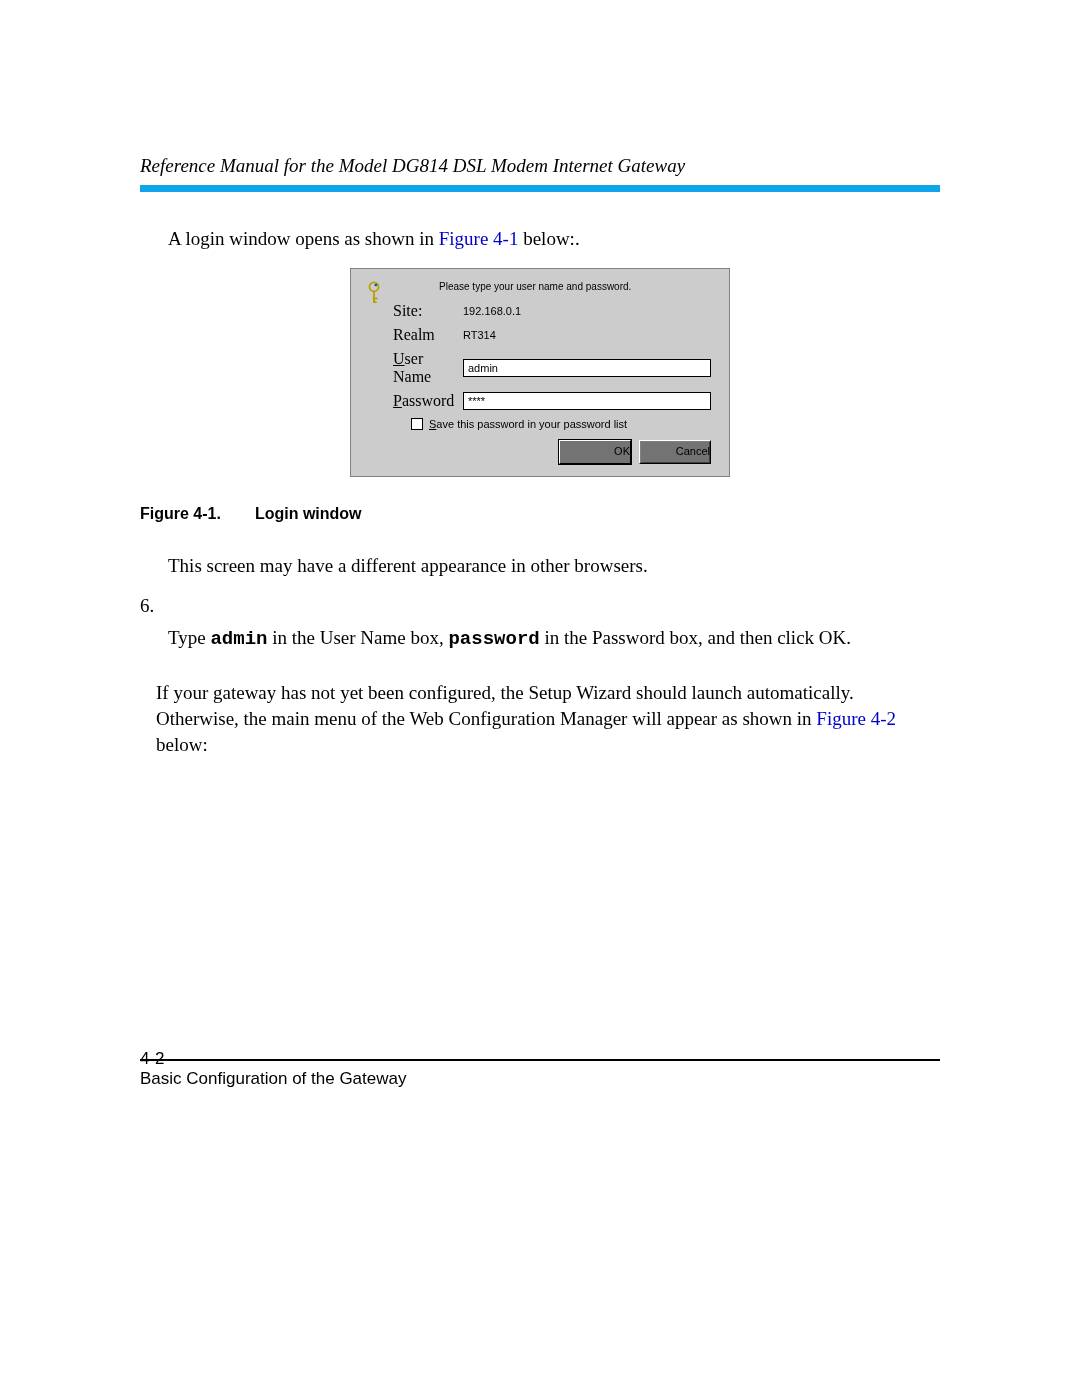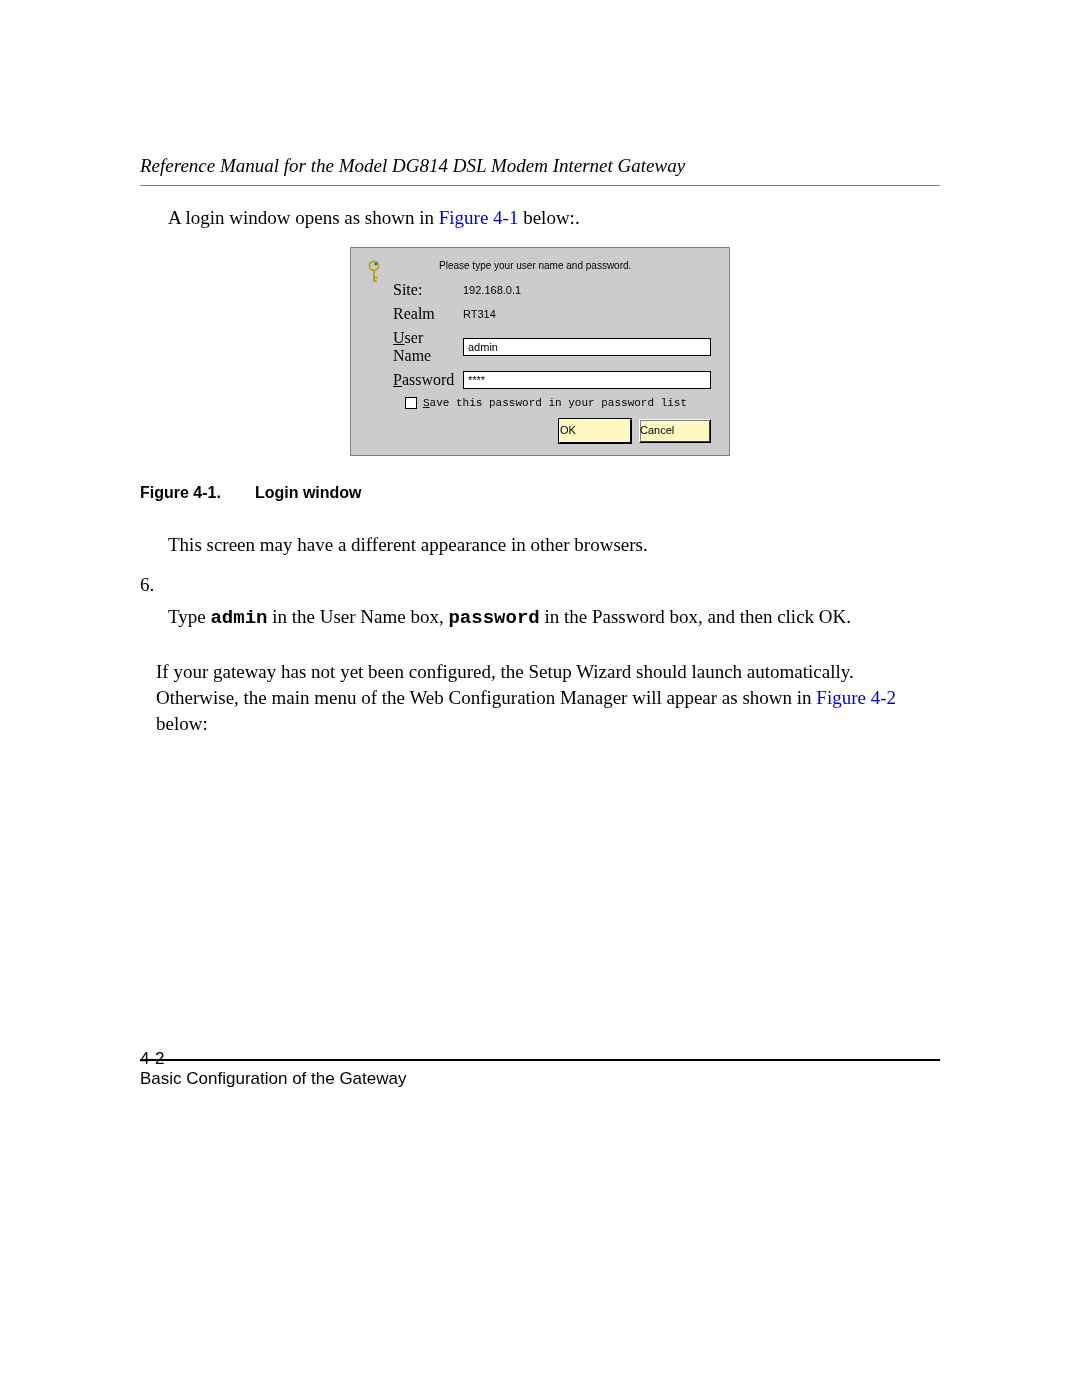--- a/index.html
+++ b/index.html
@@ -13,22 +13,22 @@
     width: 1080px;
     height: 1397px;
     position: relative;
     box-sizing: border-box;
     padding: 155px 140px 0 140px;
   }
   .doc-header {
     font-style: italic;
     font-size: 19px;
     padding-bottom: 8px;
-    border-bottom: 1px solid #0ea5e9;
-    margin-bottom: 21px;
+    border-bottom: 7px solid #0ea5e9;
+    margin-bottom: 36px;
   }
   .intro-line {
     margin: 0 0 18px 28px;
   }
   .link {
     color: #0000cc;
   }
   .figure-wrap {
     margin: 16px 0 28px 0;
     display: flex;
@@ -83,48 +83,47 @@
     border: 1px solid #000;
     box-sizing: border-box;
     padding: 0 4px;
     font-family: Tahoma, Arial, sans-serif;
     font-size: 11px;
     line-height: 16px;
   }
   .save-row {
     display: flex;
     align-items: center;
-    margin: 8px 0 10px 12px;
-    font-size: 11px;
-    font-family: Liberation Mono, monospace;
+    margin: 8px 0 10px 18px;
+    font-size: 11px;
   }
   .chk {
     width: 12px;
     height: 12px;
     background: #fff;
     border: 1px solid #000;
     margin-right: 6px;
     box-sizing: border-box;
   }
   .btn-row {
     display: flex;
     justify-content: flex-end;
     gap: 8px;
   }
   .win-btn {
     width: 70px;
     height: 22px;
-    background: #fef9c3;
+    background: #737373;
     border-top: 1px solid #fff;
     border-left: 1px solid #fff;
     border-right: 1px solid #000;
     border-bottom: 1px solid #000;
     font-family: Tahoma, Arial, sans-serif;
     font-size: 11px;
-    text-align: left;
+    text-align: right;
     line-height: 20px;
     box-shadow: 1px 1px 0 #808080 inset, -1px -1px 0 #404040 inset;
   }
   .ok-btn {
     box-shadow: 0 0 0 1px #000;
   }
   .caption {
     font-family: Arial, Helvetica, sans-serif;
     font-size: 16px;
     font-weight: bold;

